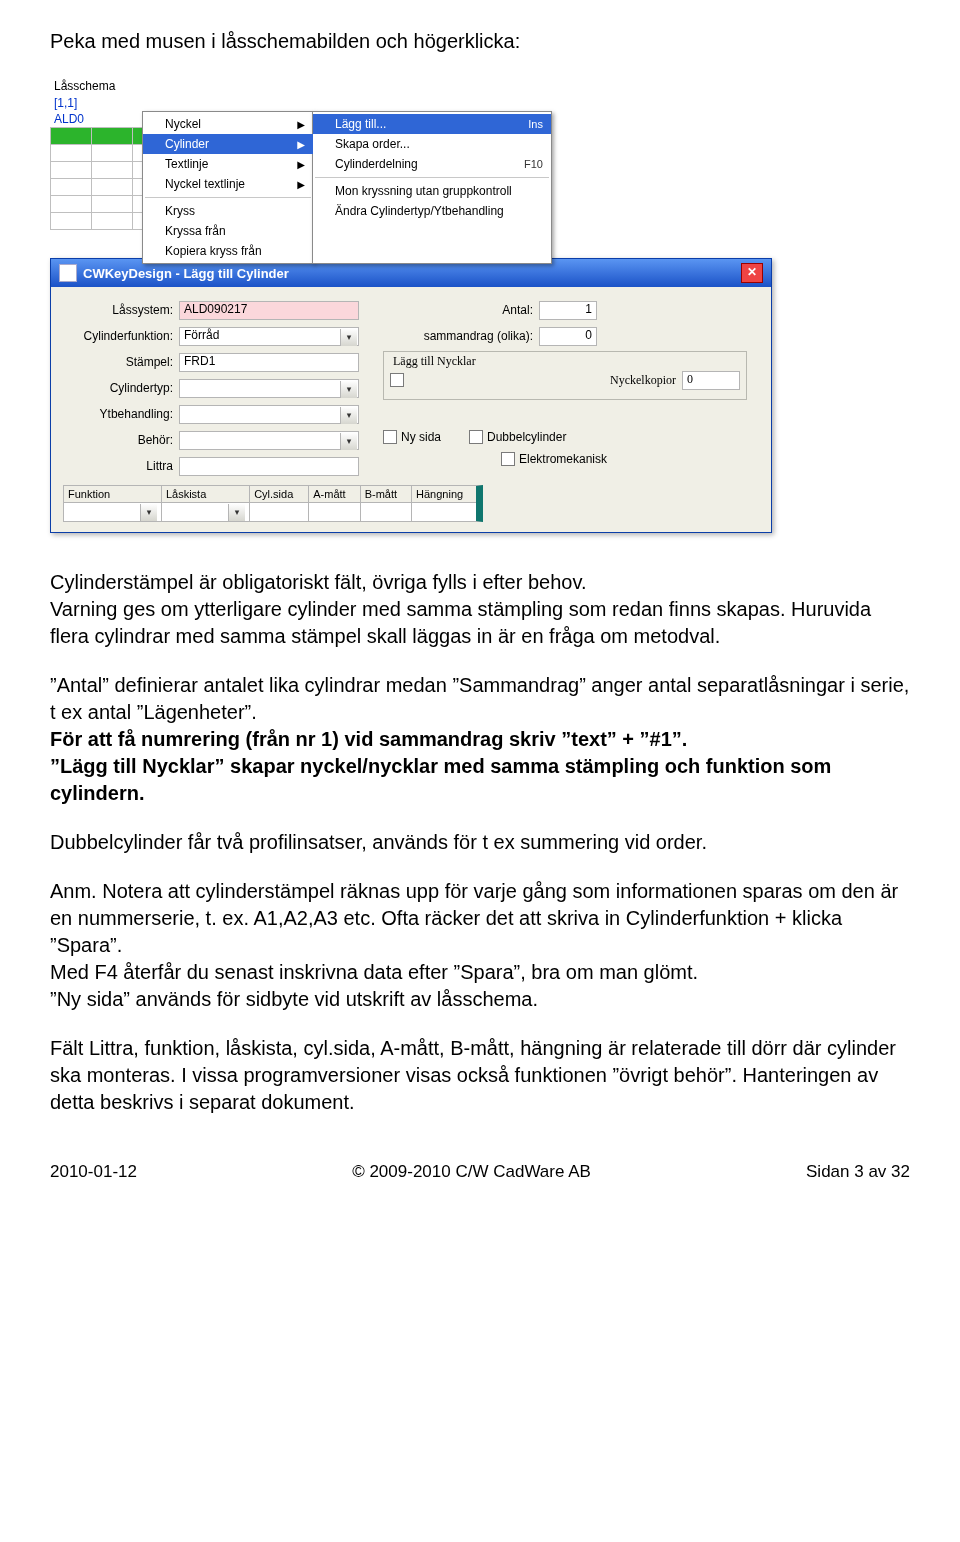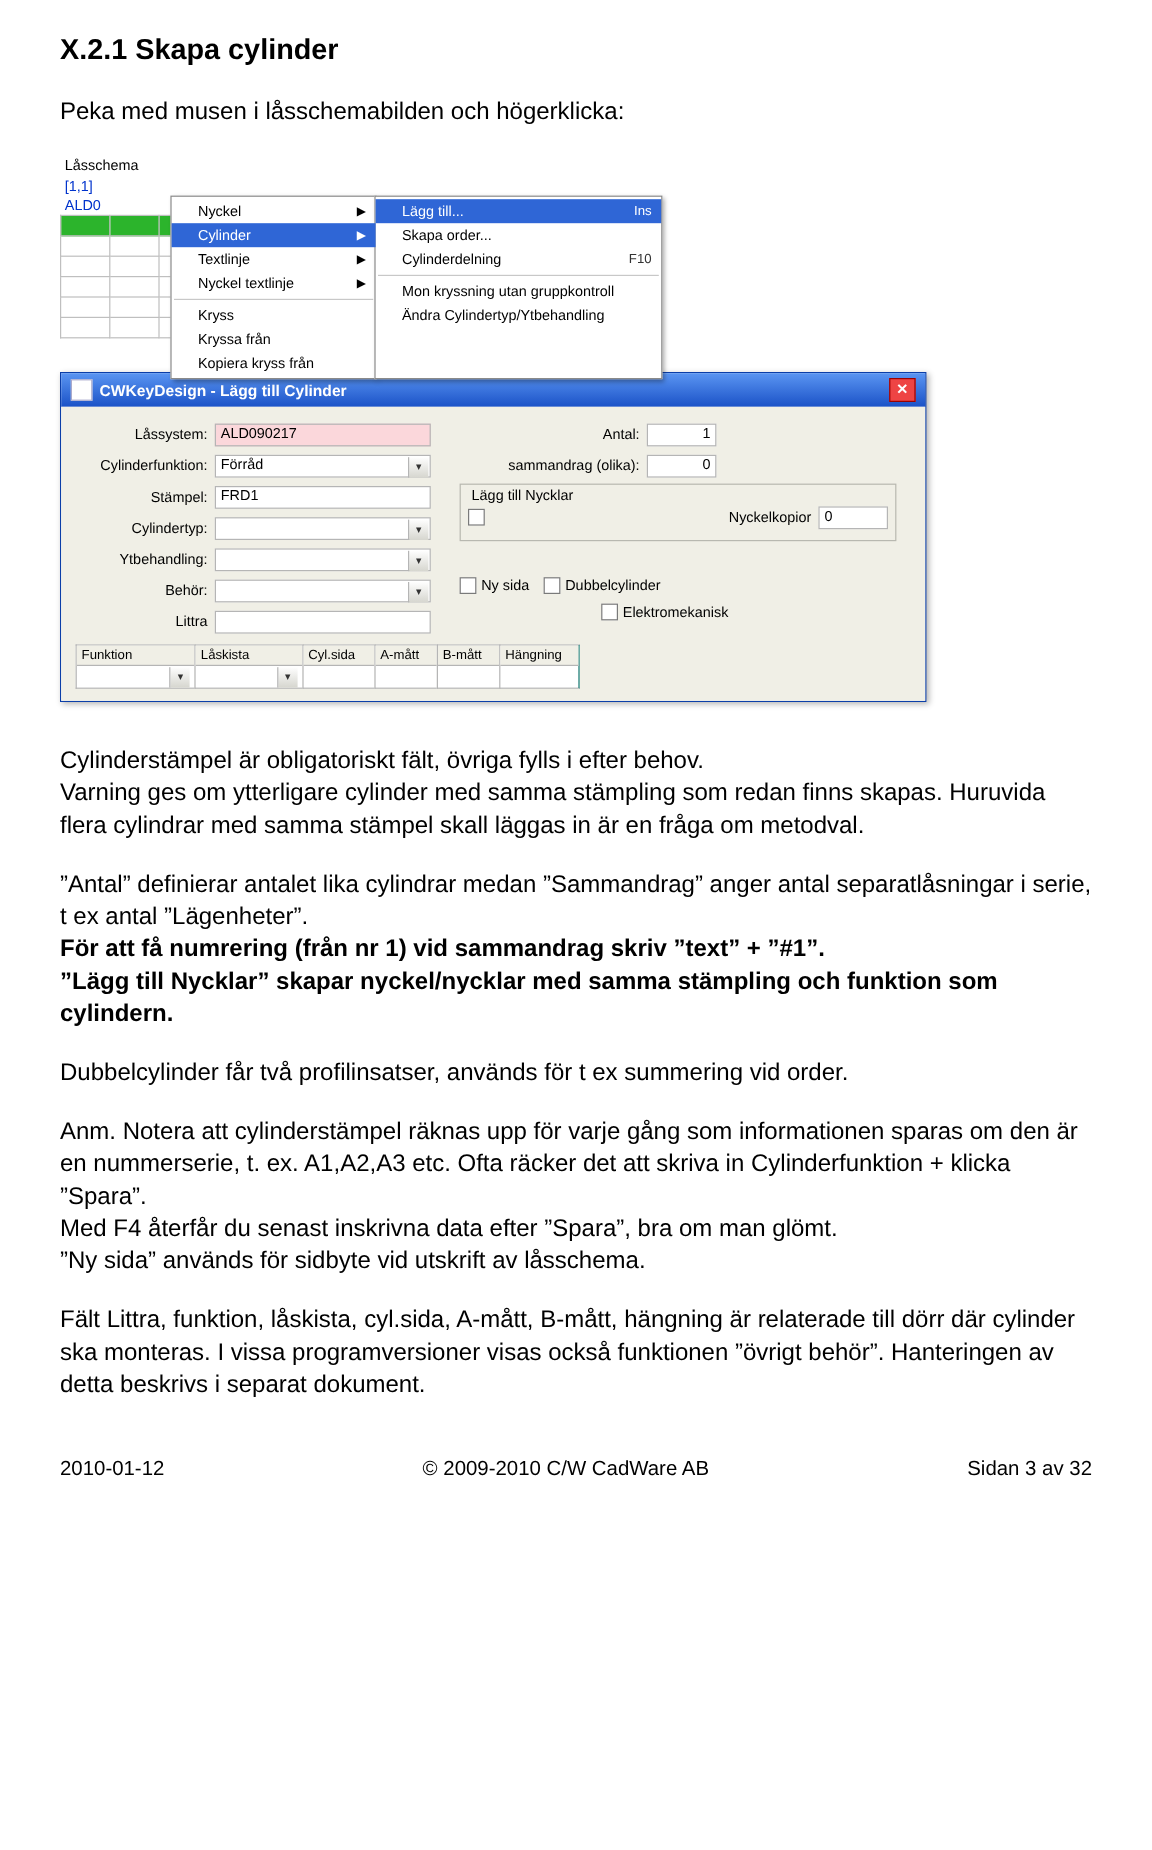--- a/index.html
+++ b/index.html
@@ -36,26 +36,26 @@
   .frow { display:flex; align-items:center; height:26px; }
   .flabel { width:110px; text-align:right; padding-right:6px; }
   .flabel-r { width:150px; text-align:right; padding-right:6px; }
   .finput { border:1px solid #b5b5b5; background:#fff; height:19px; padding:0 4px; box-sizing:border-box; text-align:left; }
   .finput.right { text-align:right; }
   .finput.pink { background:#fbd7db; }
   .w180 { width:180px; }
   .w60  { width:58px; }
   .fcombo { position:relative; }
   .fcombo .caret-box { position:absolute; right:1px; top:1px; width:16px; height:17px; background:linear-gradient(#fefefe,#d6d6cf); border-left:1px solid #b5b5b5; display:flex; align-items:center; justify-content:center; font-size:9px; color:#333; }
-  .group { border:1px solid #b8b8b0; margin:2px 12px 2px 0; padding:2px 6px 8px 6px; }
+  .group { border:1px solid #b8b8b0; margin:2px 12px 2px 0; padding:2px 6px 8px 6px;font-family:Liberation Serif, serif; }
   .group .gtitle { font-size:12px; margin-top:-10px; background:#f0efe6; display:inline-block; padding:0 3px; }
   .cb { width:12px; height:12px; border:1px solid #7a7a7a; background:#fff; display:inline-block; margin-right:4px; vertical-align:middle; }
   .coltbl { display:flex; gap:0; margin-top:6px; }
   .coltbl .col { border:1px solid #b5b5b5; border-right:none; background:#fff; font-size:11px; }
-  .coltbl .col:last-child { border-right:1px solid #0f766e; }
+  .coltbl .col:last-child { border-right:7px solid #0f766e; }
   .coltbl .chdr { background:#f0efe6; border-bottom:1px solid #b5b5b5; padding:2px 4px; font-family: Arial; }
   .coltbl .ccell { height:18px; padding:0 4px; display:flex; align-items:center; }
   .coltbl .caret-box { width:16px; height:17px; background:linear-gradient(#fefefe,#d6d6cf); border-left:1px solid #b5b5b5; display:flex; align-items:center; justify-content:center; font-size:9px; color:#333; }
   .btnrow { display:flex; gap:12px; justify-content:flex-end; padding:14px 4px 4px 4px; }
   .btn { border:1px solid #9b9b93; background:linear-gradient(#fafaf6,#e6e6dc); height:26px; padding:0 12px; display:flex; align-items:center; gap:6px; font-size:12px; }
   .ico { width:14px; height:14px; display:inline-block; }
   .ico-doc { border:1px solid #888; background:#fff; position:relative; }
   .ico-doc::after{content:"";position:absolute;top:0;right:0;width:5px;height:5px;background:#ddd;}
   .ico-check { color:#1a9c1a; font-weight:bold; }
   .ico-x { color:#d22; font-weight:bold; }
@@ -63,21 +63,20 @@
   .boldline { font-weight:bold; }
 
   .footer { display:flex; font-size:17px; margin-top:46px; }
   .footer .c { flex:1; text-align:center; }
   .footer .r { text-align:right; }
 </style>
 </head>
 <body>
 
 <div class="page">
-  <h1>X.2.1 Skapa cylinder</h1>
   <p>Peka med musen i låsschemabilden och högerklicka:</p>
 
   <div class="scr1">
     <div class="scr1-title">Låsschema</div>
     <div class="grid-hdr">[1,1]</div>
     <div class="grid-hdr">ALD0</div>
     <table class="grid">
       <tbody>
           <tr class="sel">
             <td></td>
@@ -232,21 +231,21 @@
           </div>
           <div class="group">
             <span class="gtitle">Lägg till Nycklar</span>
             <div class="frow" style="height:22px;">
               <span class="cb"></span>
               <span style="flex:1;text-align:right;padding-right:6px;">Nyckelkopior</span>
               <div class="finput w60">0</div>
             </div>
           </div>
           <div style="height:24px;"></div>
-          <div class="frow" style="height:22px;gap:12px;">
+          <div class="frow" style="height:22px;gap:28px;">
             <span><span class="cb"></span><span>Ny sida</span></span>
             <span><span class="cb"></span><span>Dubbelcylinder</span></span>
           </div>
           <div class="frow" style="height:22px;">
             <span style="width:118px;"></span>
             <span><span class="cb"></span><span>Elektromekanisk</span></span>
           </div>
         </div>
       </div>
 

